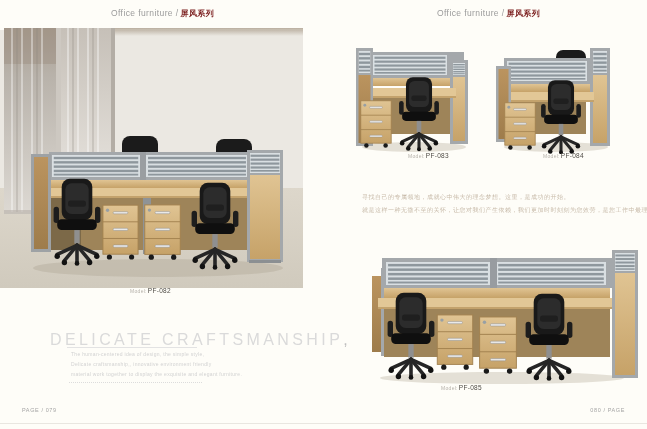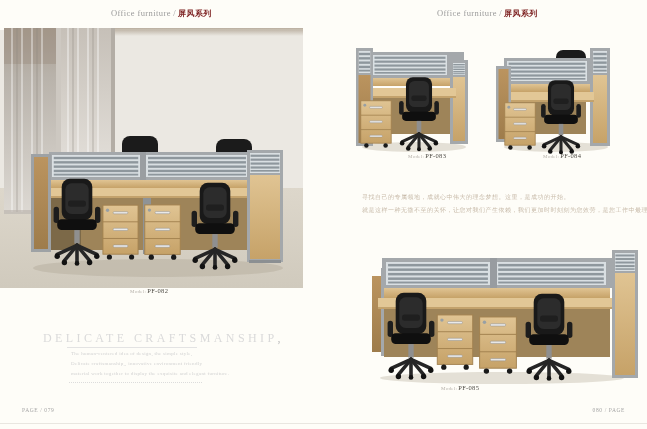--- a/index.html
+++ b/index.html
@@ -1,34 +1,34 @@
 <!DOCTYPE html>
 <html><head>
 <meta charset="utf-8">
 <style>
   html,body{margin:0;padding:0;background:#ffffff;}
   .canvas{
     position:relative; width:647px; height:429px;
     background:#fefdf8; overflow:hidden;
-    font-family:Liberation Serif, serif;
+    font-family:Liberation Sans, sans-serif;
   }
   
   .header{position:absolute; top:8px; font-size:8.5px; color:#9b9b9b; letter-spacing:.4px; white-space:nowrap;}
   .header .hdr-zh{color:#7b1e1e; font-weight:bold; font-size:8px; margin-left:2px;}
   .header-left{left:111px;}
   .header-right{left:437px;}
   
   .model{position:absolute; white-space:nowrap; font-size:6.5px; color:#4f4c46; letter-spacing:.3px;}
   .model .m{font-size:5px; color:#b7b2ab; margin-right:1px;}
   .model-082{left:130px; top:287px;}
   .model-083{left:408px; top:152px;}
   .model-084{left:543px; top:152px;}
   .model-085{left:441px; top:384px;}
   
-  .headline{position:absolute; left:43px; top:331px; font-size:12px; letter-spacing:3.4px; color:#dadada; white-space:nowrap;}
+  .headline{position:absolute; left:50px; top:331px; font-size:16px; letter-spacing:3.4px; color:#dadada; white-space:nowrap;}
   .headline .hl-suffix{color:#bfbfbf; letter-spacing:0;}
   .hl-rule{position:absolute; left:67px; top:347px; width:130px; height:1px; background:#e3e3e3;}
   .tagline{position:absolute; left:71px; font-size:5px; color:#d2d2d2; letter-spacing:.3px; white-space:nowrap;}
   .tag-0{top:351px;} .tag-1{top:361px;} .tag-2{top:371px;}
   .dotted{position:absolute; left:69px; top:382px; width:133px; border-top:1px dotted #dcdcdc;}
   
   .footer{position:absolute; top:407px; font-size:5.5px; color:#a5a5a5; letter-spacing:.6px;}
   .footer-left{left:22px;}
   .footer-right{right:22px;}
   .bottom-edge{position:absolute; left:0; top:423px; width:647px; height:1px; background:#e9e6e0;}

